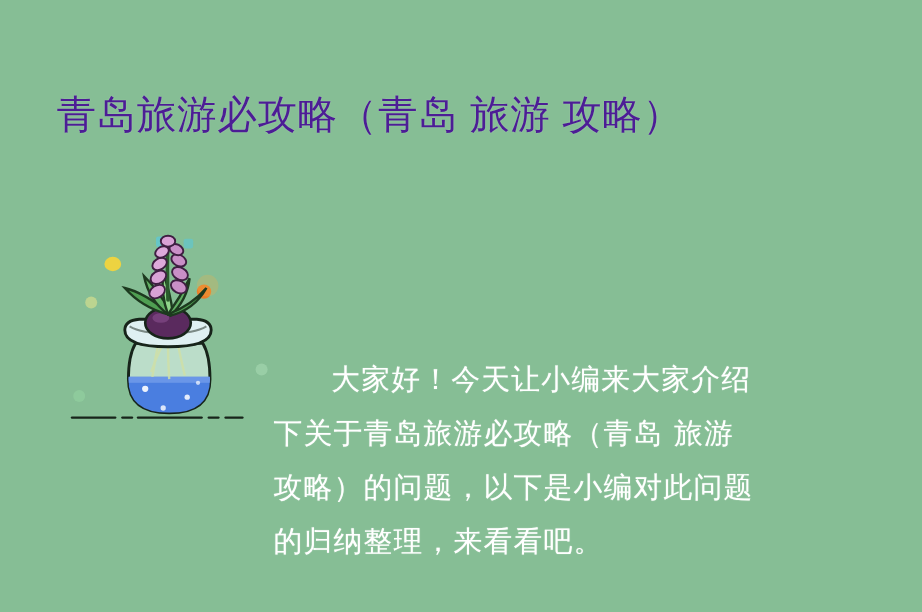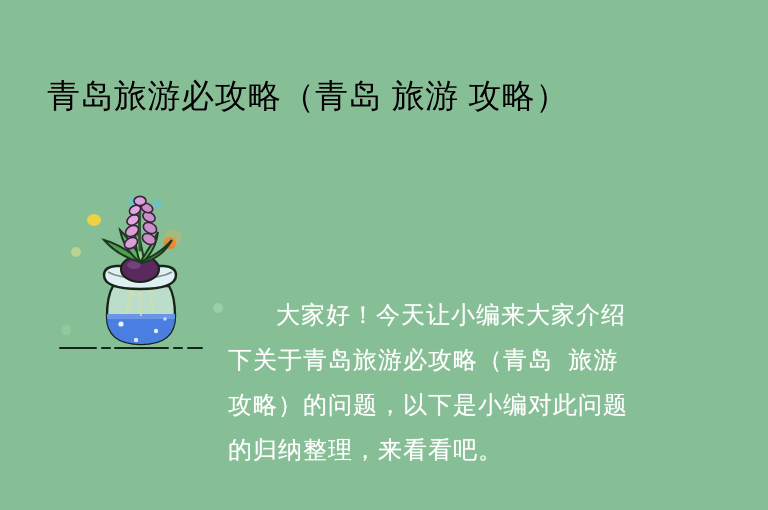--- a/index.html
+++ b/index.html
@@ -21,21 +21,21 @@
     background: #86be95;
     overflow: hidden;
   }
 
   
   #article-title {
     position: absolute;
     left: 47px;
     top: 48px;
     width: 660px;
-    color: #000000;
+    color: #4c1d95;
     font-family: "Liberation Sans", "DejaVu Sans", sans-serif;
     font-size: 33px;
     font-weight: 400;
     line-height: 52px;
     letter-spacing: 0.5px;
     white-space: pre-wrap;
     text-shadow: 0 0 1px rgba(255,255,255,0.35);
   }
 
   
@@ -64,21 +64,20 @@
     font-weight: 400;
     line-height: 45px;
     letter-spacing: 1px;
     white-space: pre-wrap;
     word-break: break-all;
     text-shadow: 0 0 1px rgba(255,255,255,0.5);
   }
   #body-text .para-indent {
     display: block;
     text-indent: 48px;
-    font-family: Liberation Mono, monospace;
   }
 </style>
 </head>
 <body>
 
 <div id="page">
 
   <h1 id="article-title">青岛旅游必攻略（青岛 旅游 攻略）</h1>
 
   <div id="illustration">

